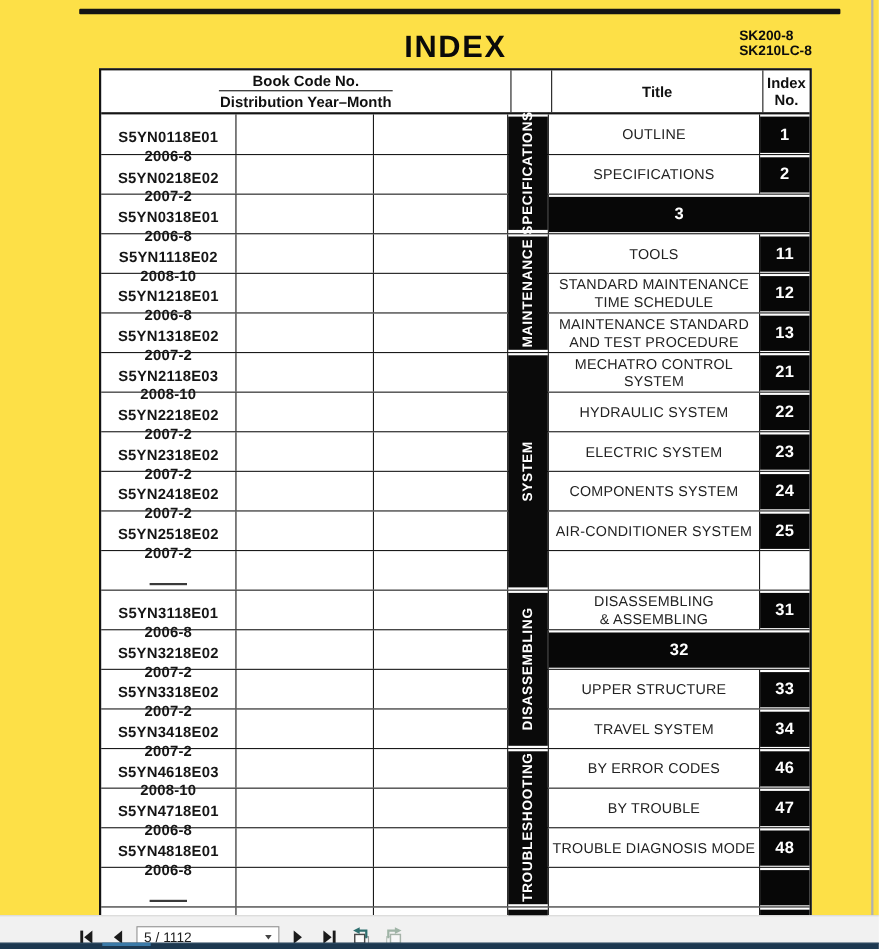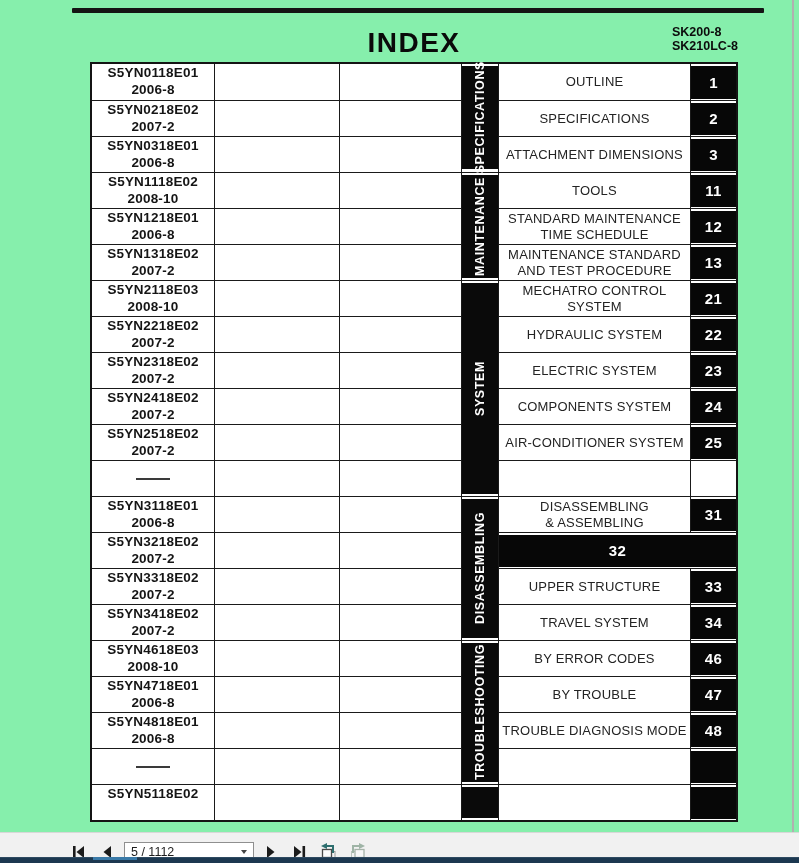--- a/index.html
+++ b/index.html
@@ -1,32 +1,32 @@
 <!DOCTYPE html>
 <html><head>
 <meta charset="utf-8">
 <style>
   html,body{margin:0;padding:0;}
   body{width:799px;height:863px;background:#ffffff;overflow:hidden;position:relative;
        font-family:"Liberation Sans", sans-serif;-webkit-font-smoothing:antialiased;}
 
   
-  .page-area{position:absolute;left:0;top:0;width:799px;height:832px;background:#86efac;overflow:hidden;}
+  .page-area{position:absolute;left:0;top:0;width:799px;height:832px;background:#fde047;overflow:hidden;}
   .scan-topbar{position:absolute;left:72px;top:8px;width:692px;height:5px;background:#141414;border-radius:1px;}
   .models{position:absolute;right:61px;top:26px;text-align:left;font-weight:700;font-size:12.5px;line-height:13.5px;color:#0c0c0c;}
   .index-title{position:absolute;left:90px;top:27px;width:648px;text-align:center;
                font-weight:700;font-size:28px;letter-spacing:1.5px;color:#0a0a0a;}
   .win-edge{position:absolute;left:792px;top:0;width:2px;height:832px;background:#b0b0b0;}
 
   
   .doc-table{position:absolute;left:90px;top:62px;width:648px;border:2.5px solid #141414;box-sizing:border-box;background:#fff;}
   .trow{display:flex;height:35px;border-top:1px solid #1a1a1a;position:relative;}
   .trow.first{height:36px;border-top:none;}
   .cell{box-sizing:border-box;border-right:1px solid #1a1a1a;height:100%;overflow:visible;}
-  .c-code{width:123px;text-align:center;padding-top:1px;}
+  .c-code{width:123px;text-align:center;padding-top:13px;}
   .c-mid{width:125px;}
   .c-mid2{width:122px;}
   .c-barcell{width:37px;position:relative;}
   .c-title{width:192px;display:flex;flex-direction:column;justify-content:center;align-items:center;}
   .c-idx{flex:1;border-right:none;position:relative;}
   .code{font-weight:700;font-size:13.5px;line-height:16.5px;color:#151515;letter-spacing:0.2px;}
   .tline{font-size:13px;line-height:15.5px;color:#232323;letter-spacing:0.2px;white-space:nowrap;}
   .dash{display:block;width:34px;border-top:2px solid #3a3a3a;margin:16px auto 0 auto;}
   .idxwrap{position:absolute;left:0;right:0;top:1.5px;bottom:1.5px;background:#070707;color:#fff;
            display:flex;align-items:center;justify-content:center;font-weight:700;font-size:15px;letter-spacing:0.3px;}
@@ -65,20 +65,33 @@
 
 <div class="page-area">
   <div class="scan-topbar"></div>
   <div class="index-title">INDEX</div>
   <div class="models">
     <div>SK200-8</div>
     <div>SK210LC-8</div>
   </div>
 
   <div class="doc-table">
+    <div class="thead">
+      <div class="cell c-bookcode">
+        <div class="hname">Book Code No.</div>
+        <div class="hsep"></div>
+        <div class="hname">Distribution Year–Month</div>
+      </div>
+      <div class="cell c-bar-h"></div>
+      <div class="cell c-title-h">Title</div>
+      <div class="cell c-idx-h">
+        <div>Index</div>
+        <div>No.</div>
+      </div>
+    </div>
     <div id="table-body">
         <div class="trow first">
           <div class="cell c-code">
             <div class="code">S5YN0118E01</div>
             <div class="code">2006-8</div>
           </div>
           <div class="cell c-mid"></div>
           <div class="cell c-mid2"></div>
           <div class="cell c-barcell">
             <div class="secbar" style="height: 103px;">
@@ -108,23 +121,20 @@
           </div>
         </div>
         <div class="trow">
           <div class="cell c-code">
             <div class="code">S5YN0318E01</div>
             <div class="code">2006-8</div>
           </div>
           <div class="cell c-mid"></div>
           <div class="cell c-mid2"></div>
           <div class="cell c-barcell"></div>
-          <div class="cell c-title">
-            <div class="tline">ATTACHMENT DIMENSIONS</div>
-          </div>
           <div class="cell c-idx">
             <div class="idxwrap">3</div>
           </div>
         </div>
         <div class="trow">
           <div class="cell c-code">
             <div class="code">S5YN1118E02</div>
             <div class="code">2008-10</div>
           </div>
           <div class="cell c-mid"></div>

